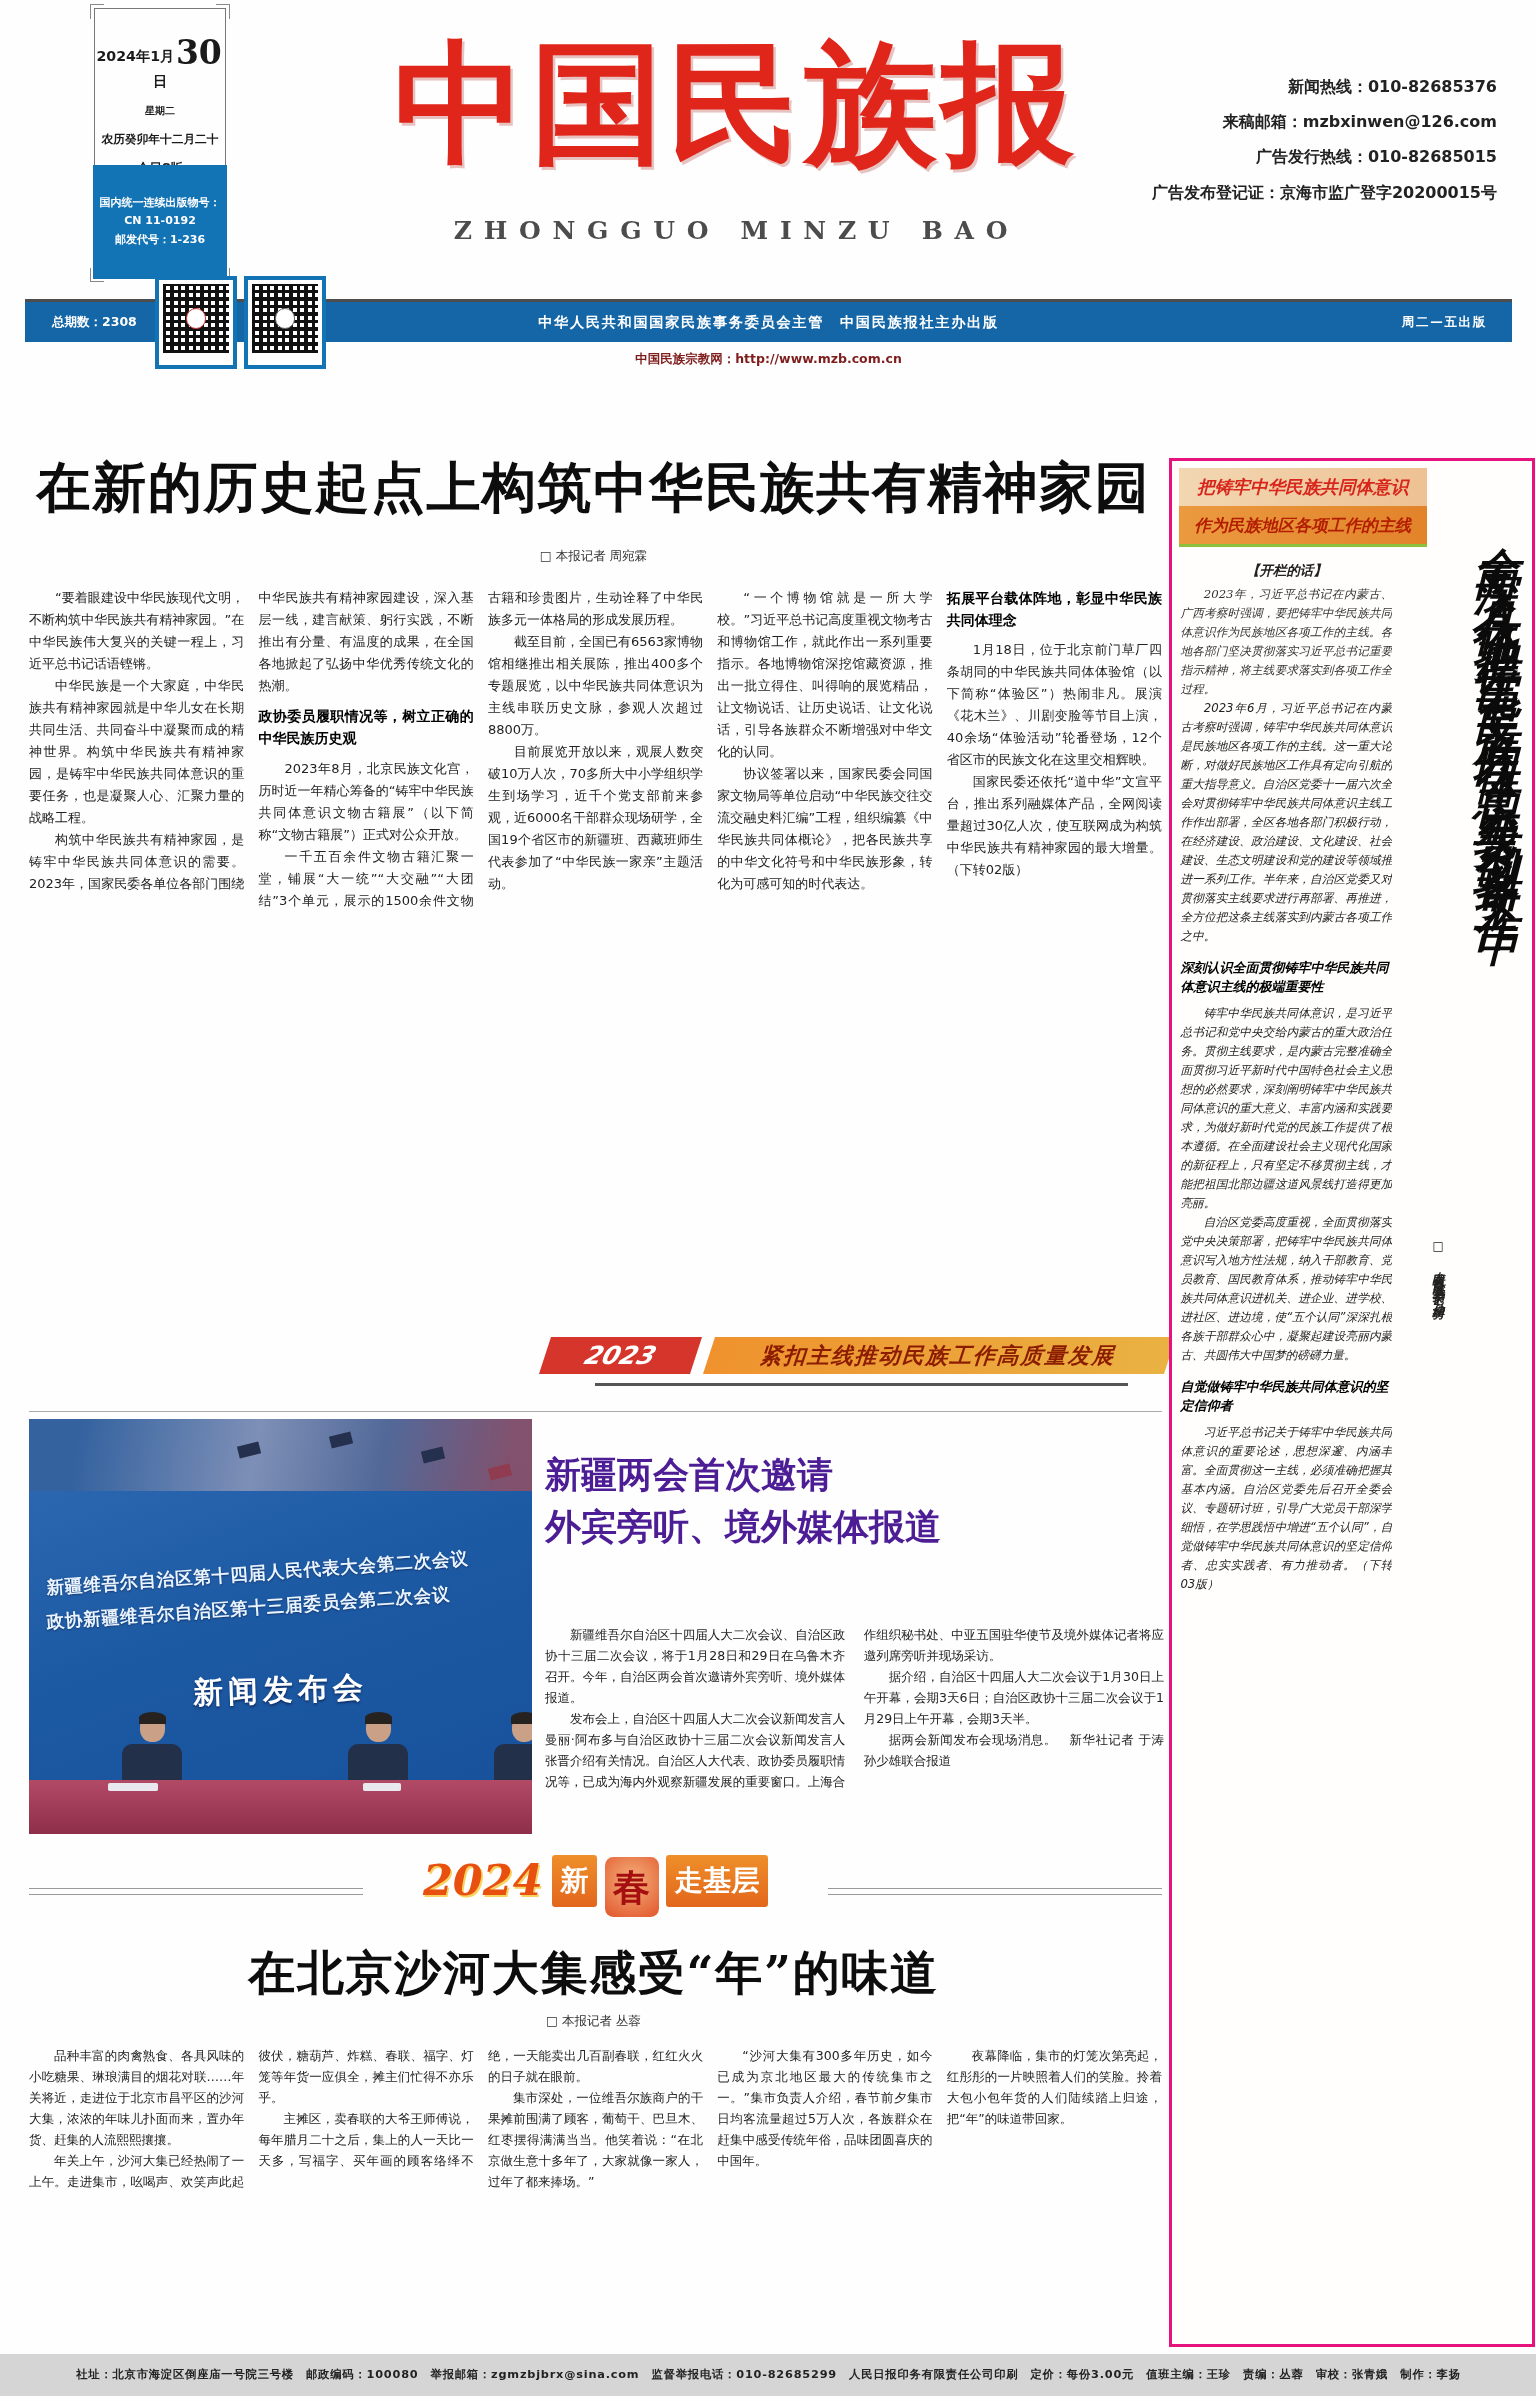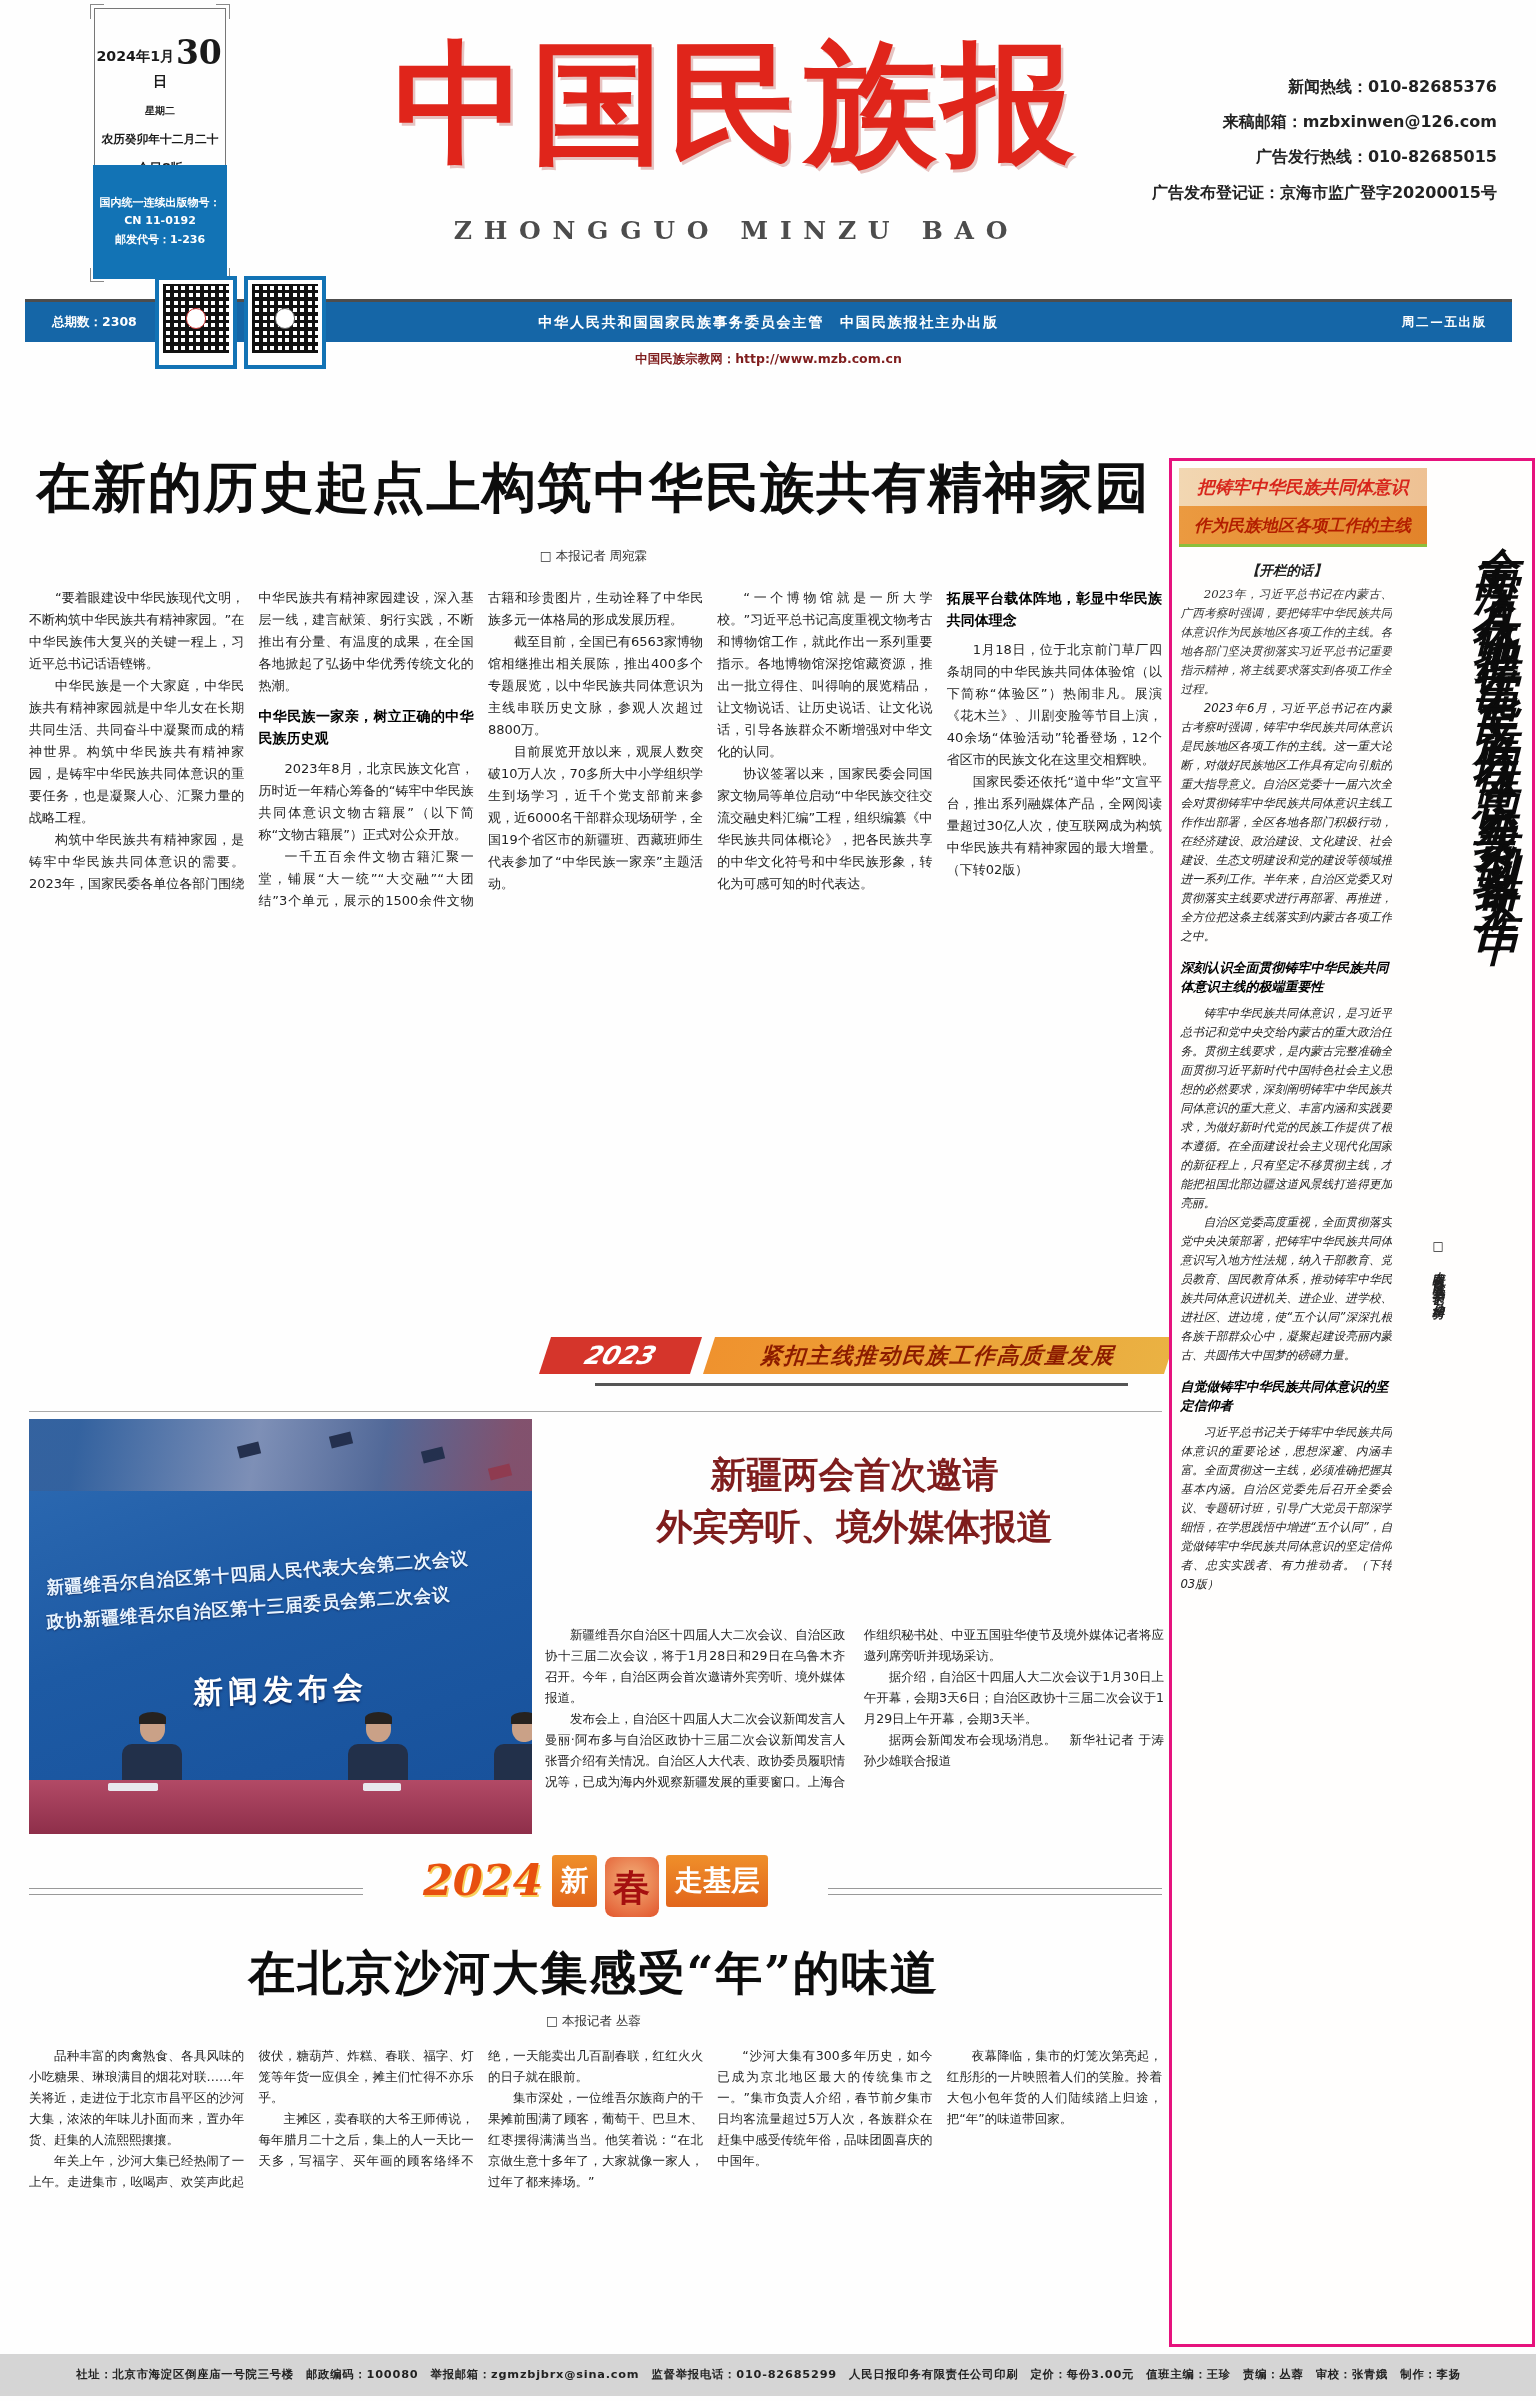--- a/index.html
+++ b/index.html
@@ -72,22 +72,22 @@
   .photo .banner-title{position:absolute;left:0;right:0;top:251px;text-align:center;color:#fff;
         font-size:30px;font-weight:900;letter-spacing:5px;transform:rotate(-2deg);text-shadow:0 1.7px 2.5px rgba(0,0,40,.5);}
   .photo .table{position:absolute;left:0;right:0;bottom:0;height:54px;
         background:linear-gradient(180deg,#b24a66,#8e2f4a);}
   .photo .person{position:absolute;bottom:40px;width:62px;height:80px;}
   .photo .person .head{width:25px;height:28.4px;background:#caa187;border-radius:45%;margin:0 auto;}
   .photo .person .hair{width:27px;height:11.7px;background:#26221f;border-radius:50% 50% 0 0;margin:-30px auto 0;}
   .photo .person .body{width:60px;height:43px;background:#22304a;border-radius:10px 10px 0 0;margin:20px auto 0;}
   .photo .paper{position:absolute;bottom:43px;width:50px;height:8.4px;background:#e8e8ee;border-radius:1.7px;}
   
-  .a2-headline{position:absolute;left:545px;top:1448px;width:619px;text-align:center;
-               font-family:"DejaVu Serif",serif;font-weight:900;font-size:36px;line-height:52px;color:#7f1d1d;}
+  .a2-headline{position:absolute;left:545px;top:1448px;width:619px;
+               font-family:"DejaVu Serif",serif;font-weight:900;font-size:36px;line-height:52px;color:#4c1d95;}
   .a2-body{position:absolute;left:545px;top:1624px;width:619px;height:241px;overflow:hidden;
            column-count:2;column-gap:18.4px;font-size:12.5px;line-height:21px;text-align:justify;color:#222;}
   .a2-body p{margin:0;text-indent:2em;}
   
   .spring{position:absolute;left:29px;top:1855px;width:1133px;height:72px;}
   .spring .rule{position:absolute;top:33px;width:334px;height:5px;border-top:0.8px solid #999;border-bottom:0.8px solid #999;}
   .spring .rule.left{left:0;} .spring .rule.right{right:0;}
   .spring .orn{position:absolute;left:343px;right:343px;top:0;height:72px;text-align:center;}
   .spring .y2024{display:inline-block;font-style:italic;font-weight:900;font-size:43px;color:#e8500f;
                  text-shadow:1.7px 1.7px 0 #f7d25e;vertical-align:15px;margin-right:5px;font-family:"DejaVu Serif",serif;}
@@ -174,21 +174,21 @@
       <div class="badge"></div>
     </div>
   <div class="website-line">中国民族宗教网：http://www.mzb.com.cn</div>
 
   <div class="a1-headline">在新的历史起点上构筑中华民族共有精神家园</div>
   <div class="a1-byline">□ 本报记者 周宛霖</div>
   <div class="a1-body">
       <p>“要着眼建设中华民族现代文明，不断构筑中华民族共有精神家园。”在中华民族伟大复兴的关键一程上，习近平总书记话语铿锵。</p>
       <p>中华民族是一个大家庭，中华民族共有精神家园就是中华儿女在长期共同生活、共同奋斗中凝聚而成的精神世界。构筑中华民族共有精神家园，是铸牢中华民族共同体意识的重要任务，也是凝聚人心、汇聚力量的战略工程。</p>
       <p>构筑中华民族共有精神家园，是铸牢中华民族共同体意识的需要。2023年，国家民委各单位各部门围绕中华民族共有精神家园建设，深入基层一线，建言献策、躬行实践，不断推出有分量、有温度的成果，在全国各地掀起了弘扬中华优秀传统文化的热潮。</p>
-      <h4>中华民族一家亲，树立正确的中华民族历史观</h4>
+      <h4>政协委员履职情况等，树立正确的中华民族历史观</h4>
       <p>2023年8月，北京民族文化宫，历时近一年精心筹备的“铸牢中华民族共同体意识文物古籍展”（以下简称“文物古籍展”）正式对公众开放。</p>
       <p>一千五百余件文物古籍汇聚一堂，铺展“大一统”“大交融”“大团结”3个单元，展示的1500余件文物古籍和珍贵图片，生动诠释了中华民族多元一体格局的形成发展历程。</p>
       <p>截至目前，全国已有6563家博物馆相继推出相关展陈，推出400多个专题展览，以中华民族共同体意识为主线串联历史文脉，参观人次超过8800万。</p>
       <p>目前展览开放以来，观展人数突破10万人次，70多所大中小学组织学生到场学习，近千个党支部前来参观，近6000名干部群众现场研学，全国19个省区市的新疆班、西藏班师生代表参加了“中华民族一家亲”主题活动。</p>
       <p>“一个博物馆就是一所大学校。”习近平总书记高度重视文物考古和博物馆工作，就此作出一系列重要指示。各地博物馆深挖馆藏资源，推出一批立得住、叫得响的展览精品，让文物说话、让历史说话、让文化说话，引导各族群众不断增强对中华文化的认同。</p>
       <p>协议签署以来，国家民委会同国家文物局等单位启动“中华民族交往交流交融史料汇编”工程，组织编纂《中华民族共同体概论》，把各民族共享的中华文化符号和中华民族形象，转化为可感可知的时代表达。</p>
       <h4>拓展平台载体阵地，彰显中华民族共同体理念</h4>
       <p>1月18日，位于北京前门草厂四条胡同的中华民族共同体体验馆（以下简称“体验区”）热闹非凡。展演《花木兰》、川剧变脸等节目上演，40余场“体验活动”轮番登场，12个省区市的民族文化在这里交相辉映。</p>
       <p class="has-cont">国家民委还依托“道中华”文宣平台，推出系列融媒体产品，全网阅读量超过30亿人次，使互联网成为构筑中华民族共有精神家园的最大增量。（下转02版）</p>
     </div>

